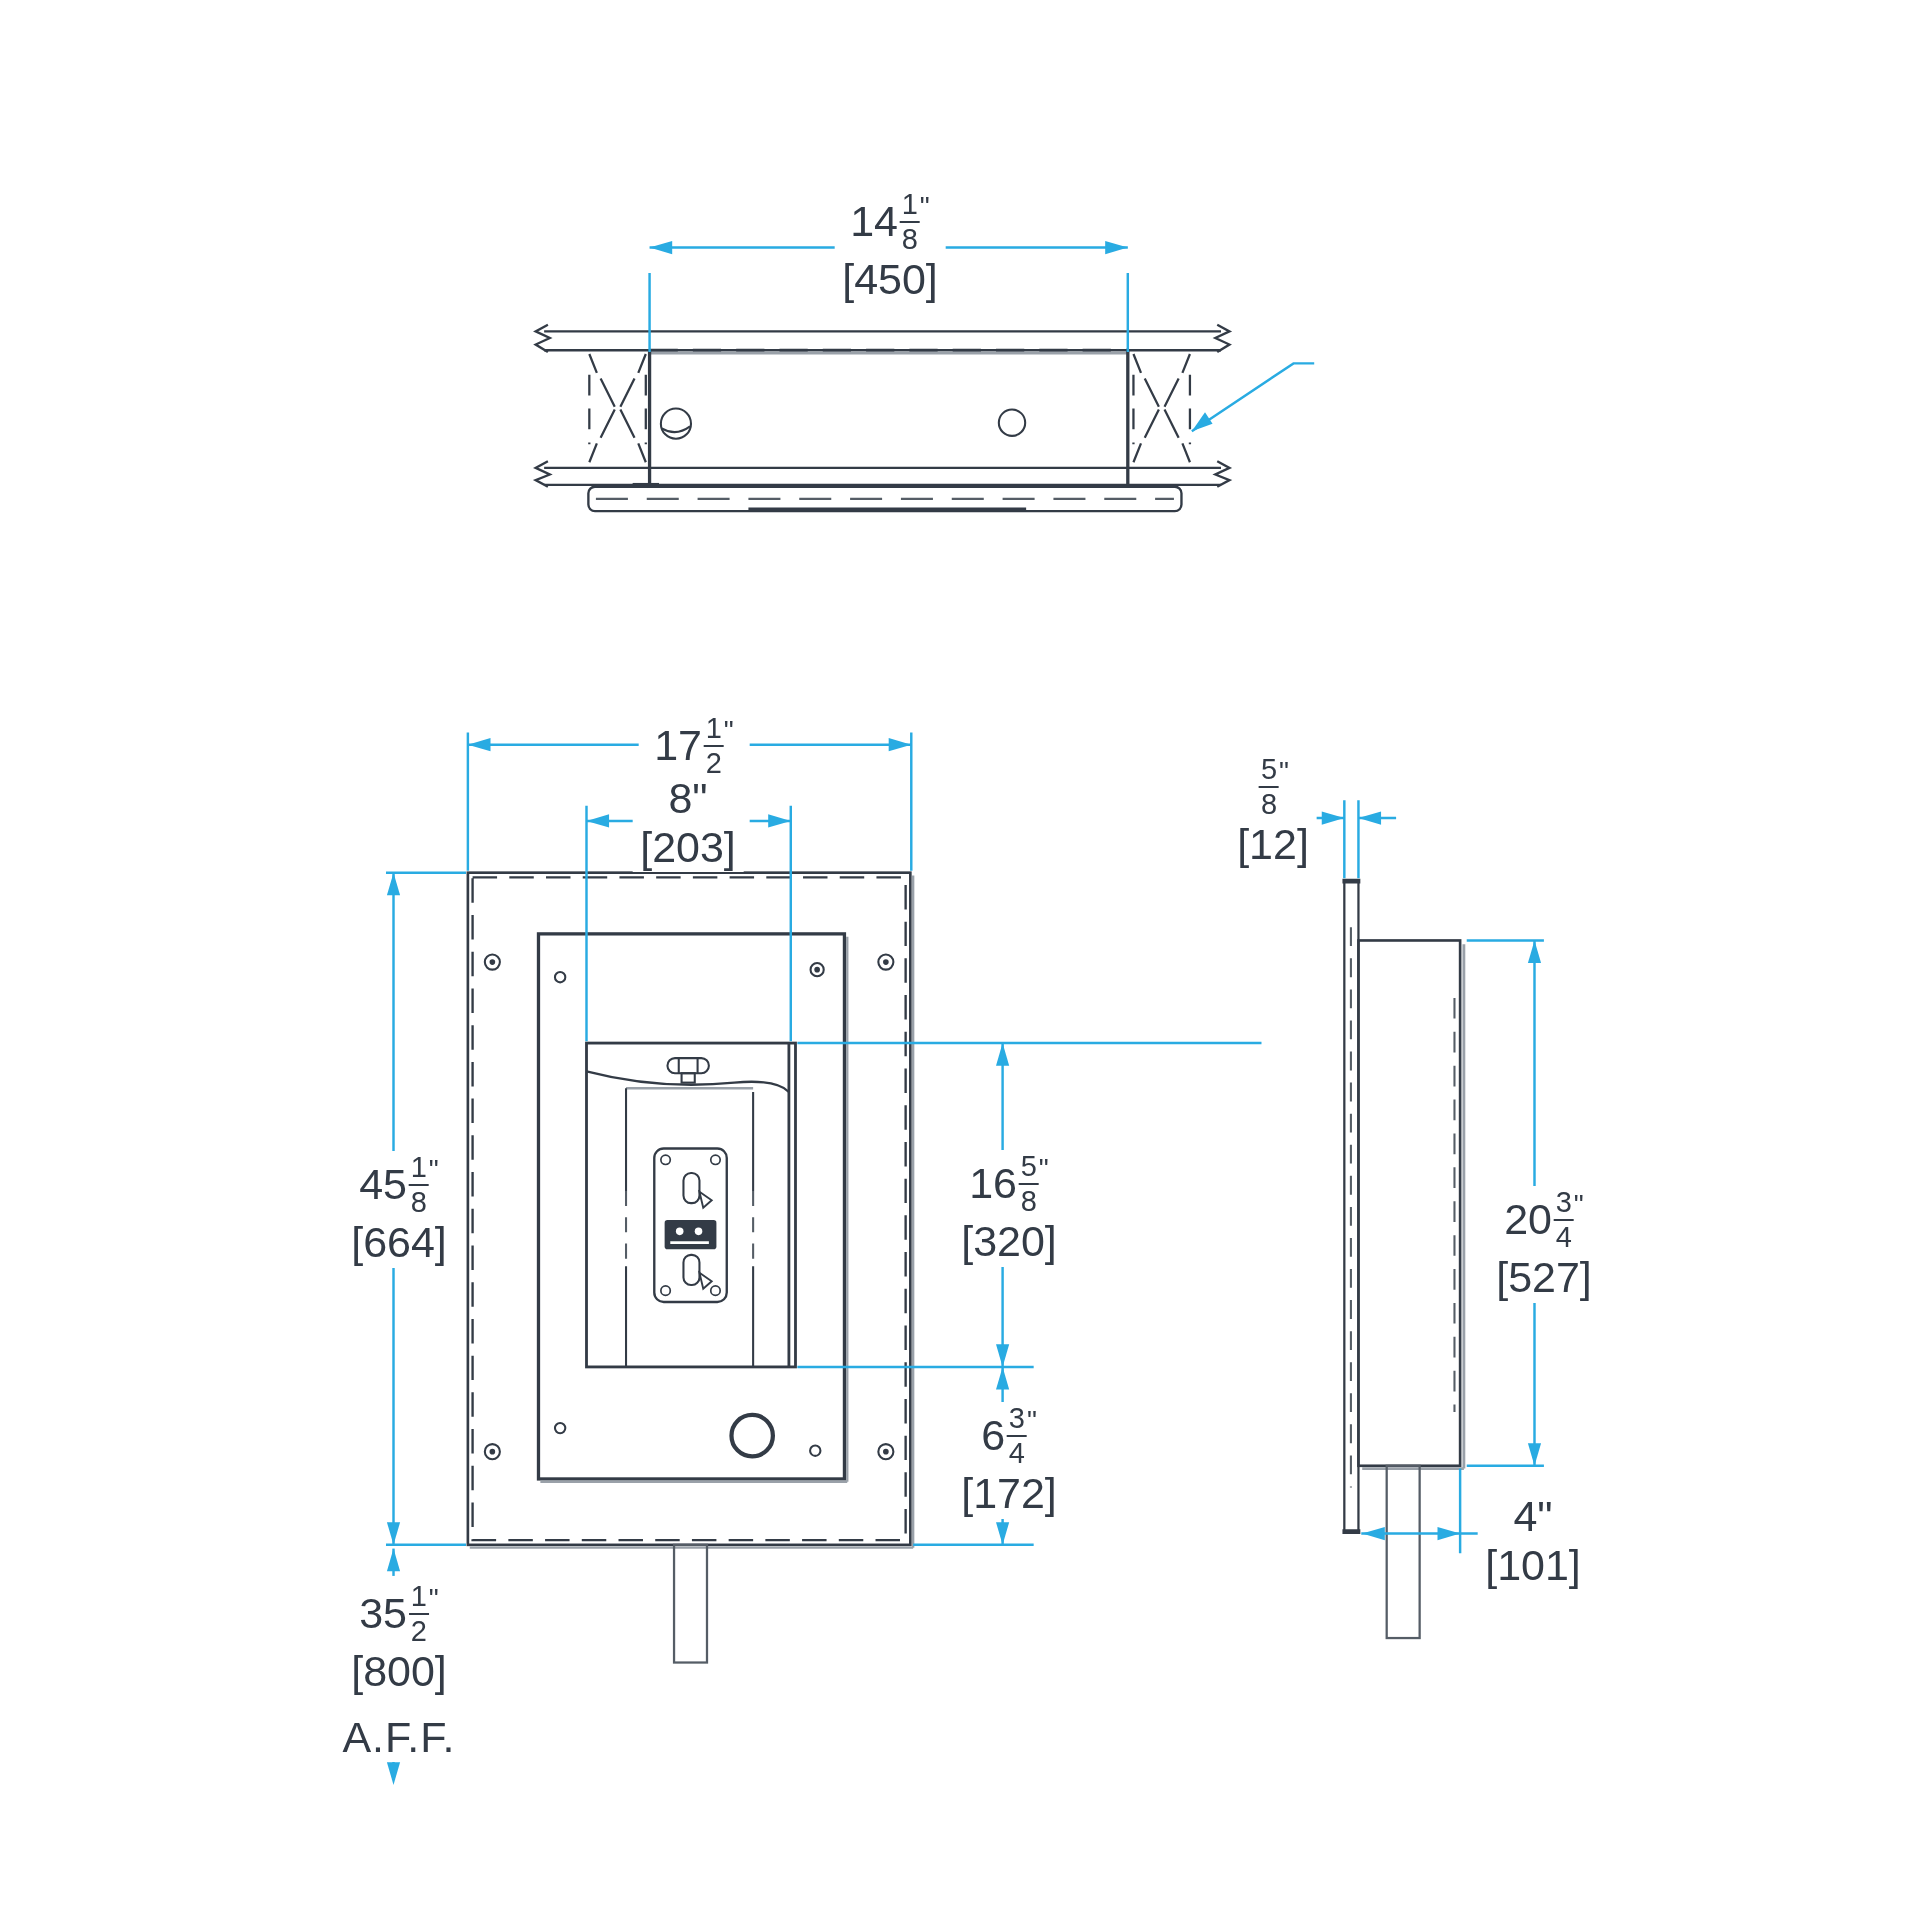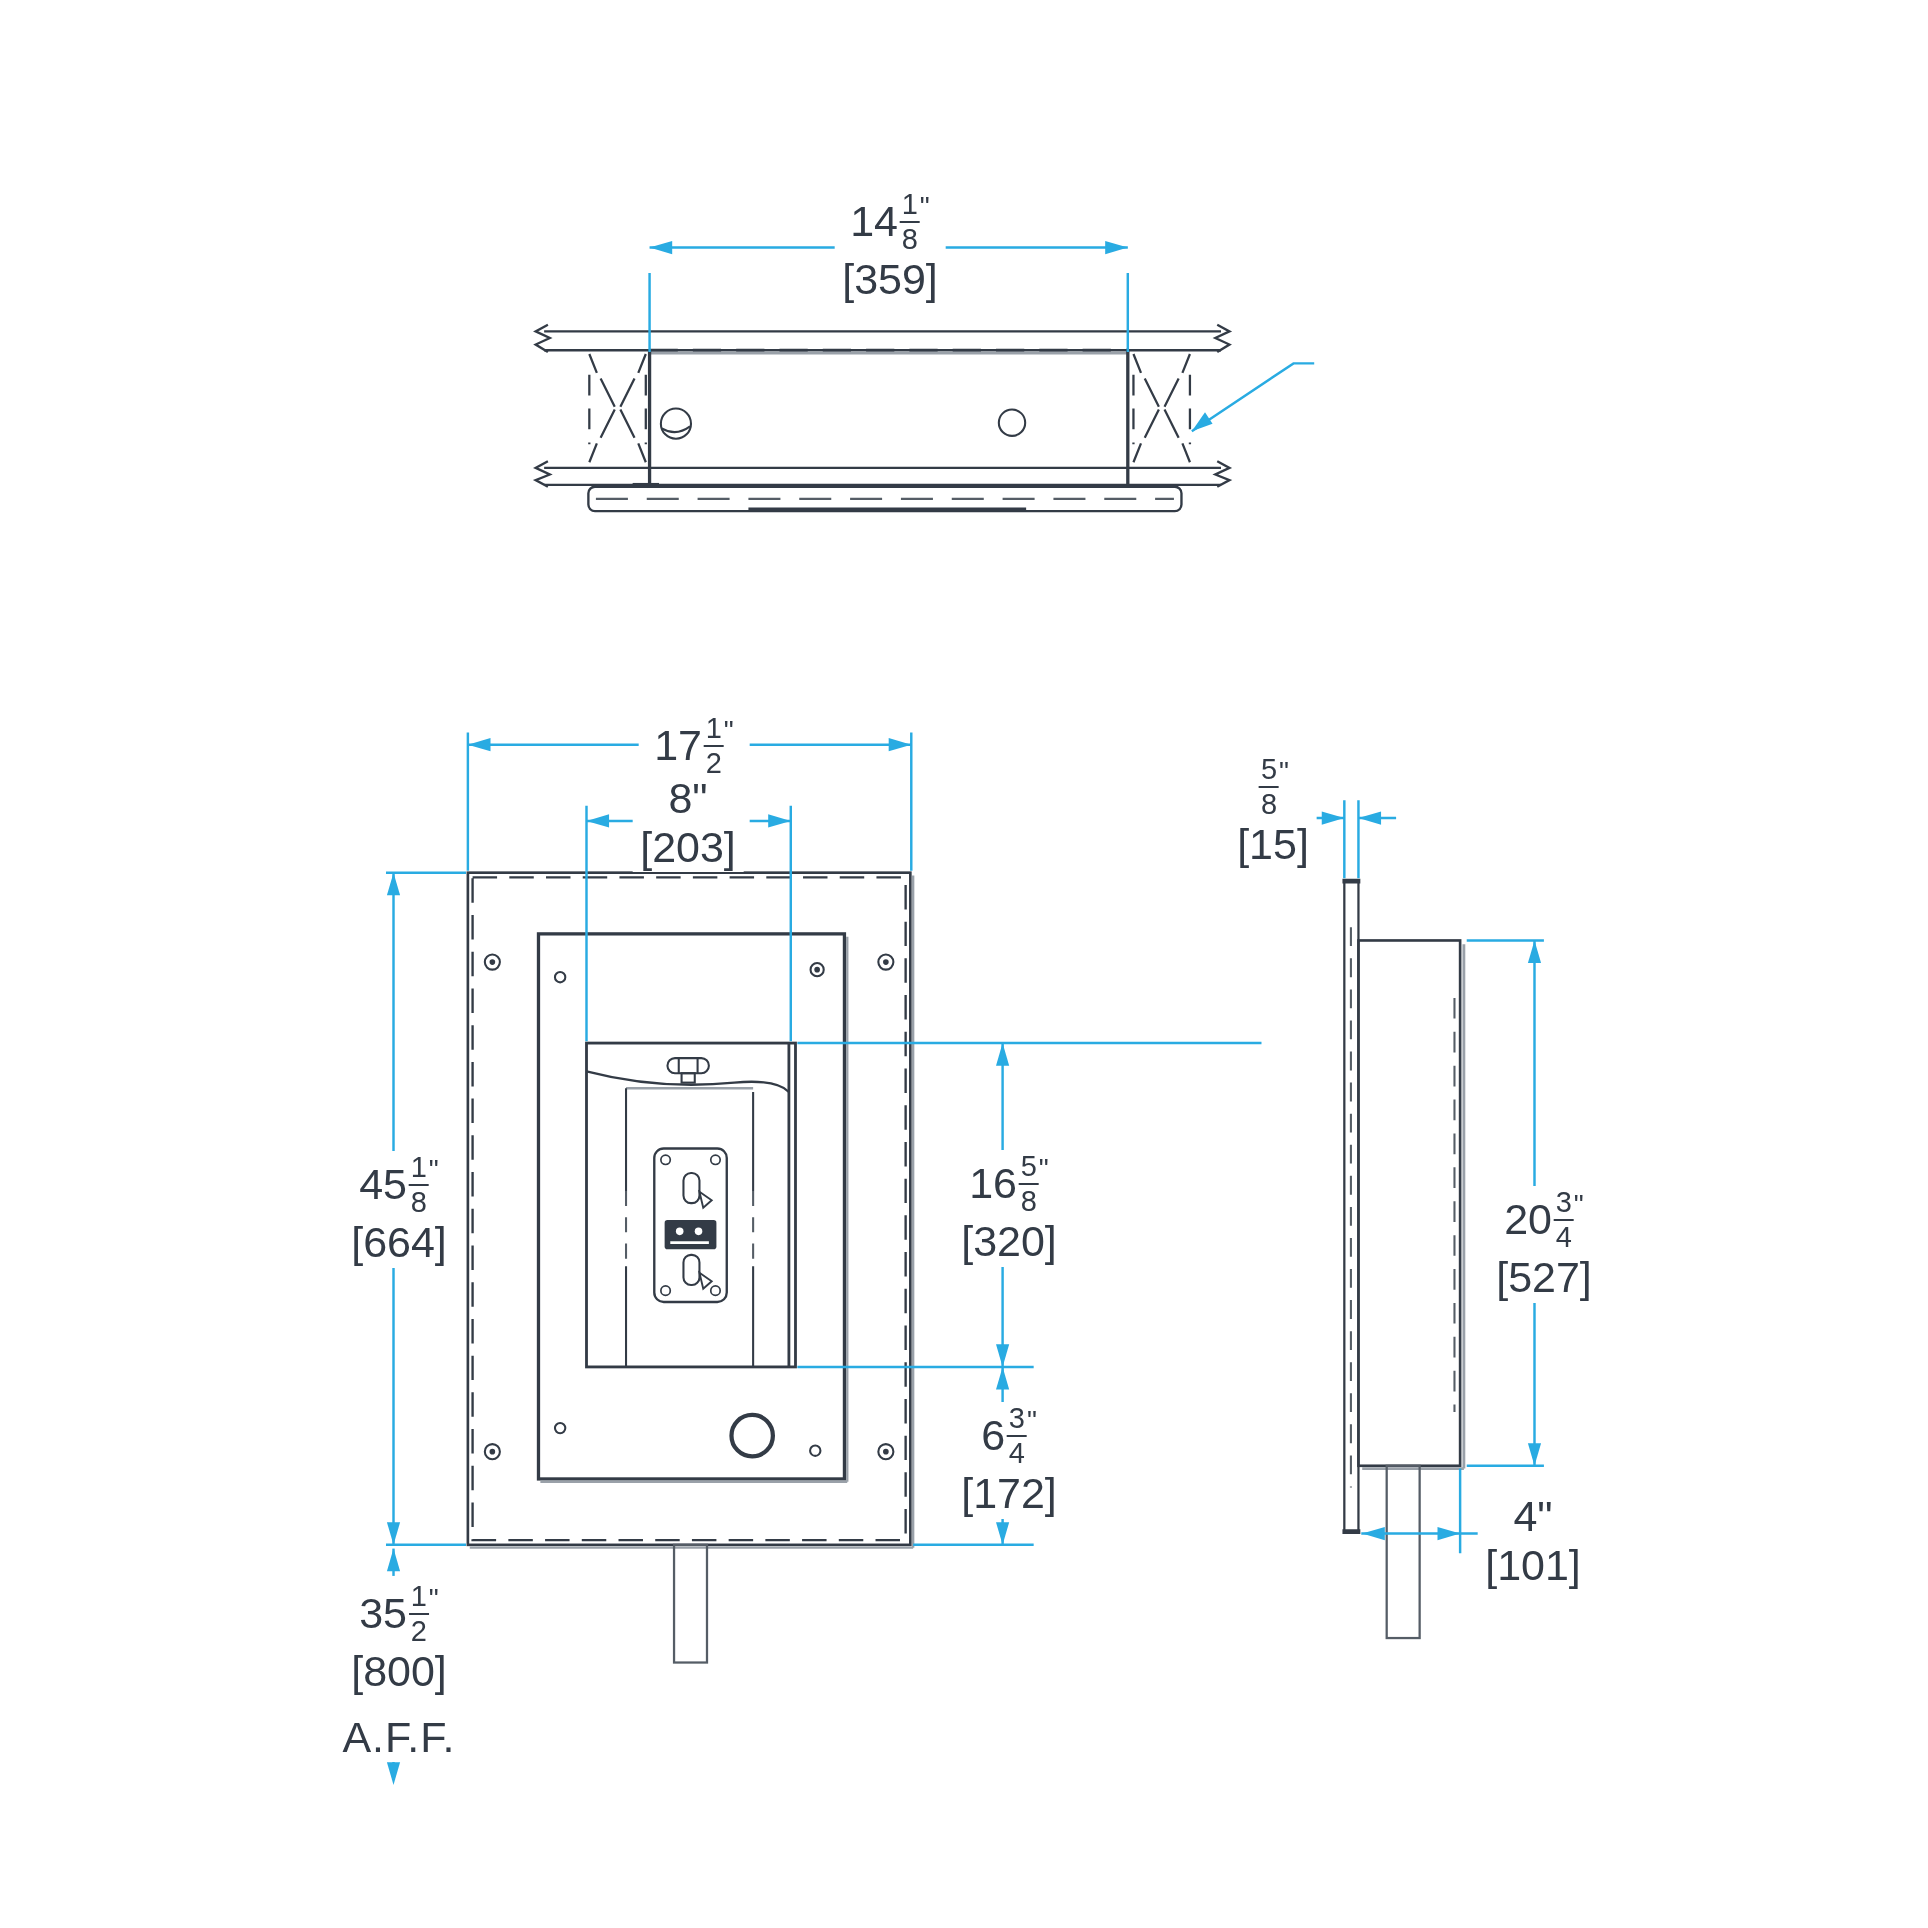--- a/index.html
+++ b/index.html
@@ -231,21 +231,21 @@
 
 <div class="dim" style="left:890px;top:188px;">
   <div class="inches">
         <span>14</span>
         <span class="frac">
           <span class="num">1</span>
           <span class="den">8</span>
         </span>
         <span class="unit">"</span>
       </div>
-  <div class="mm-row">[359]</div>
+  <div class="mm-row">[450]</div>
 </div>
 
 <div class="callout">
 </div>
 
 <div class="dim" style="left:694px;top:712px;">
   <div class="inches">
         <span>17</span>
         <span class="frac">
           <span class="num">1</span>
@@ -313,21 +313,21 @@
 </div>
 
 <div class="dim" style="left:1273px;top:753px;">
   <div class="inches">
         <span class="frac">
           <span class="num">5</span>
           <span class="den">8</span>
         </span>
         <span class="unit">"</span>
       </div>
-  <div class="mm-row">[15]</div>
+  <div class="mm-row">[12]</div>
 </div>
 
 <div class="dim" style="left:1544px;top:1186px;">
   <div class="inches">
         <span>20</span>
         <span class="frac">
           <span class="num">3</span>
           <span class="den">4</span>
         </span>
         <span class="unit">"</span>

